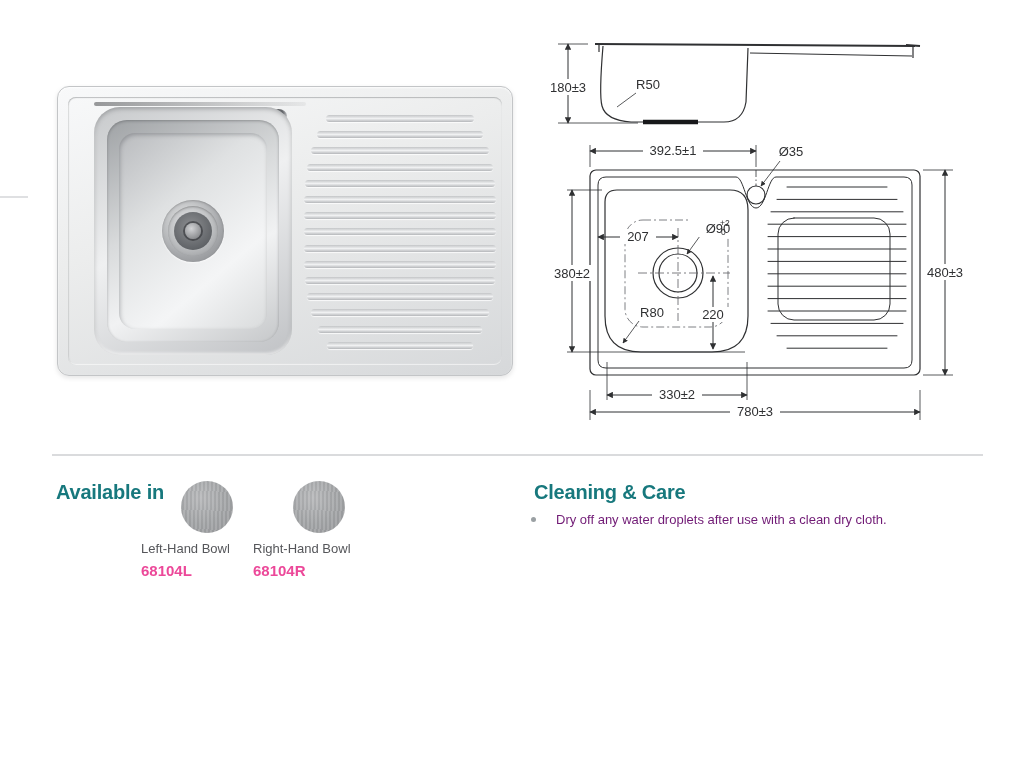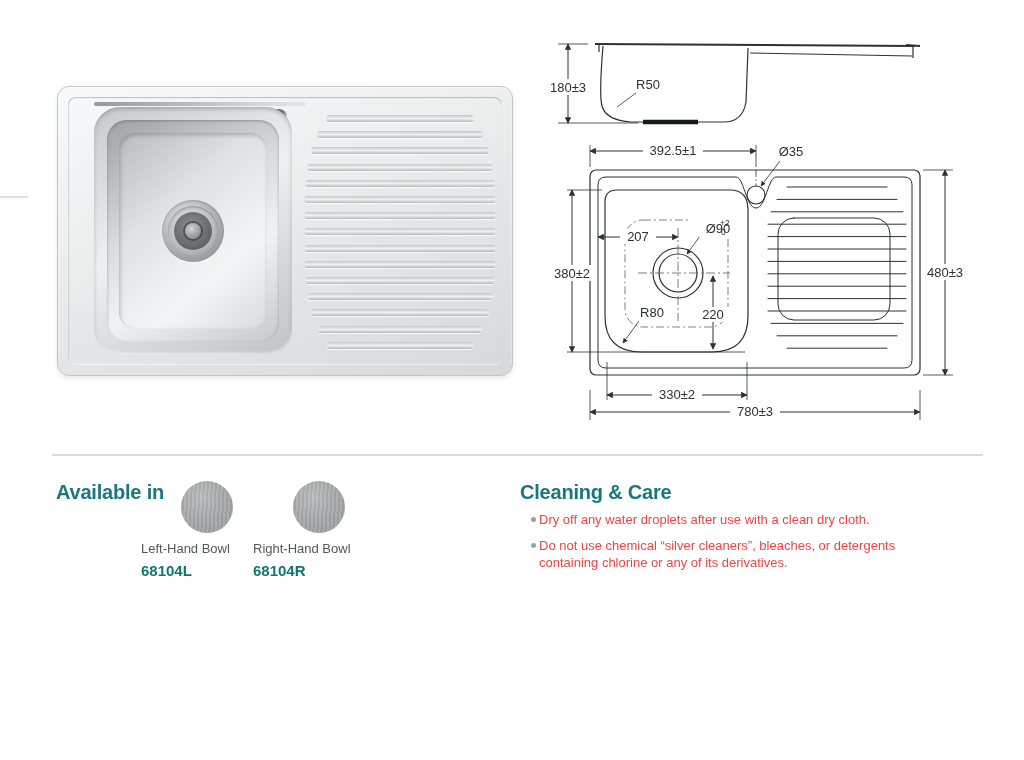--- a/index.html
+++ b/index.html
@@ -54,23 +54,23 @@
   .drawing text.tol{font-size:8.5px;text-anchor:start}
   .ln{stroke:#2f3032;fill:none}
 
   
   .h-teal{position:absolute;margin:4px;font-size:20px;font-weight:bold;color:#17787d;letter-spacing:-.2px}
   .opt{position:absolute;top:481px;width:132px;transform:translateX(-50%);text-align:left}
   .swatch{width:52px;height:52px;border-radius:50%;margin:0 auto 8px;
          background:repeating-linear-gradient(93deg,rgba(255,255,255,.10) 0 2px,rgba(0,0,0,.04) 2px 4px),
                     radial-gradient(circle at 38% 32%,#b8b9bb,#a3a5a7 55%,#98999c)}
   .opt-label{font-size:13px;color:#55565a;margin-bottom:6px}
-  .opt-code{font-size:15px;font-weight:bold;color:#0f766e}
+  .opt-code{font-size:15px;font-weight:bold;color:#ec4899}
   .care-list{position:absolute;left:531px;top:511px;width:378px}
-  .bullet{display:flex;gap:3px;margin-bottom:9px;font-size:13px;line-height:1.32;color:#ef4444}
+  .bullet{display:flex;gap:20px;margin-bottom:9px;font-size:13px;line-height:1.32;color:#701a75}
   .dot{flex:none;width:5px;height:5px;border-radius:50%;background:#9aa0a3;margin-top:6px}
 </style>
 </head>
 <body>
 
 <div>
 
   <div class="crop-mark"></div>
 
   <div class="photo">
@@ -216,26 +216,22 @@
     <div class="opt-label">Left-Hand Bowl</div>
     <div class="opt-code">68104L</div>
   </div>
 
   <div class="opt" style="left:319px">
     <div class="swatch"></div>
     <div class="opt-label">Right-Hand Bowl</div>
     <div class="opt-code">68104R</div>
   </div>
 
-  <h2 class="h-teal" style="left:516px;top:477px">Cleaning &amp; Care</h2>
+  <h2 class="h-teal" style="left:530px;top:477px">Cleaning &amp; Care</h2>
 
   <div class="care-list">
     <div class="bullet">
       <span class="dot"></span>
       <span>Dry off any water droplets after use with a clean dry cloth.</span>
     </div>
-    <div class="bullet">
-      <span class="dot"></span>
-      <span>Do not use chemical “silver cleaners”, bleaches, or detergents containing chlorine or any of its derivatives.</span>
-    </div>
   </div>
 
 </div>
 
 </body></html>

